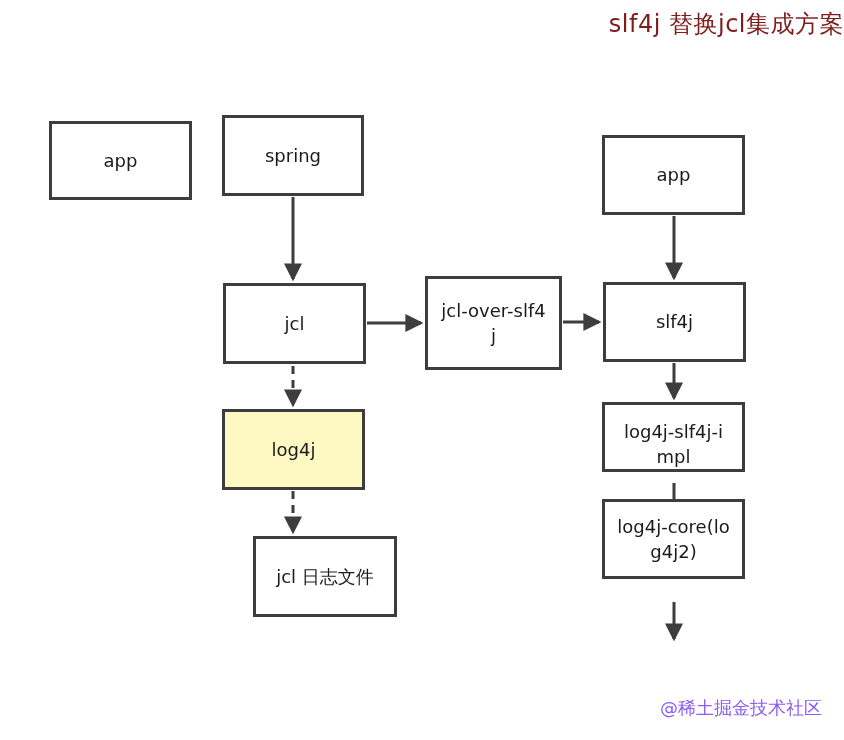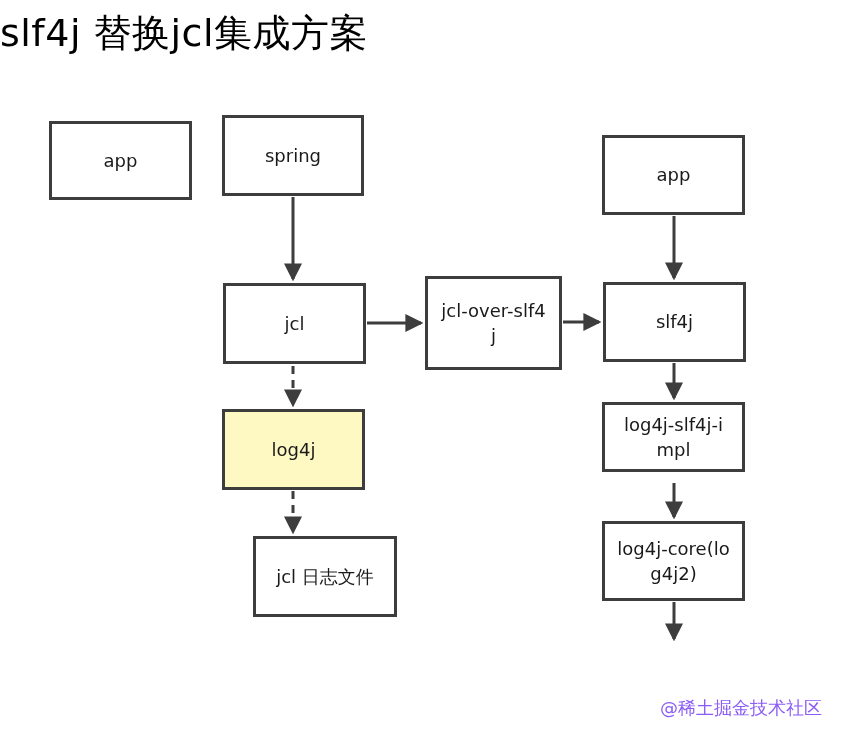--- a/index.html
+++ b/index.html
@@ -13,24 +13,24 @@
     width: 844px;
     height: 740px;
     background: #ffffff;
     overflow: hidden;
   }
   .diagram-title {
     position: absolute;
     top: 8px;
     left: 0;
     width: 100%;
-    text-align: left;
-    font-size: 38px;
+    text-align: right;
+    font-size: 24px;
     font-weight: 500;
-    color: #000000;
+    color: #7f1d1d;
     letter-spacing: 0.5px;
   }
   .edges-layer {
     position: absolute;
     left: 0;
     top: 0;
     width: 844px;
     height: 740px;
   }
   .node {
@@ -51,22 +51,22 @@
   .node.gray { background: #fef9c3; }
 
   .node-app-left        { left: 49px;  top: 121px; width: 143px; height: 79px; }
   .node-spring          { left: 222px; top: 115px; width: 142px; height: 81px; }
   .node-jcl             { left: 223px; top: 283px; width: 143px; height: 81px; }
   .node-log4j           { left: 222px; top: 409px; width: 143px; height: 81px; }
   .node-jcl-log-file    { left: 221px; top: 536px; width: 144px; height: 81px; margin-left: 32px; }
   .node-jcl-over-slf4j  { left: 425px; top: 276px; width: 137px; height: 94px; }
   .node-app-right       { left: 602px; top: 135px; width: 143px; height: 80px; }
   .node-slf4j           { left: 603px; top: 282px; width: 143px; height: 80px; align-items: center; }
-  .node-log4j-slf4j-impl{ left: 602px; top: 402px; width: 143px; height: 70px; }
-  .node-log4j-core      { left: 602px; top: 521px; width: 143px; height: 80px; text-align: center; }
+  .node-log4j-slf4j-impl{ left: 602px; top: 402px; width: 143px; height: 70px; align-items: flex-end; }
+  .node-log4j-core      { left: 602px; top: 499px; width: 143px; height: 80px; text-align: center; }
   .node-log4j2-log-file { left: 601px; top: 643px; width: 144px; height: 78px; }
 
   .watermark {
     position: absolute;
     left: 660px;
     top: 696px;
     font-size: 18px;
     color: #8b5cf6;
     white-space: nowrap;
     z-index: 5;

